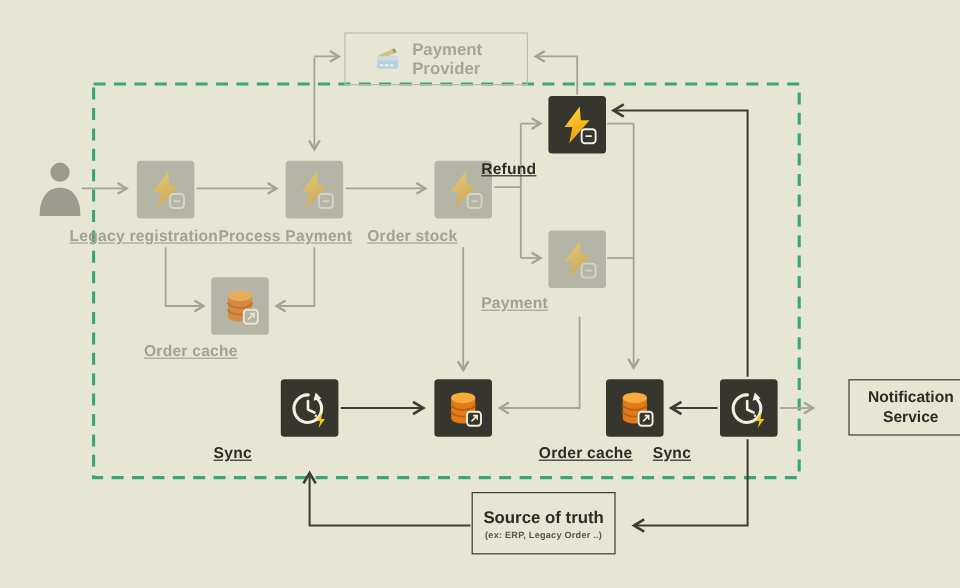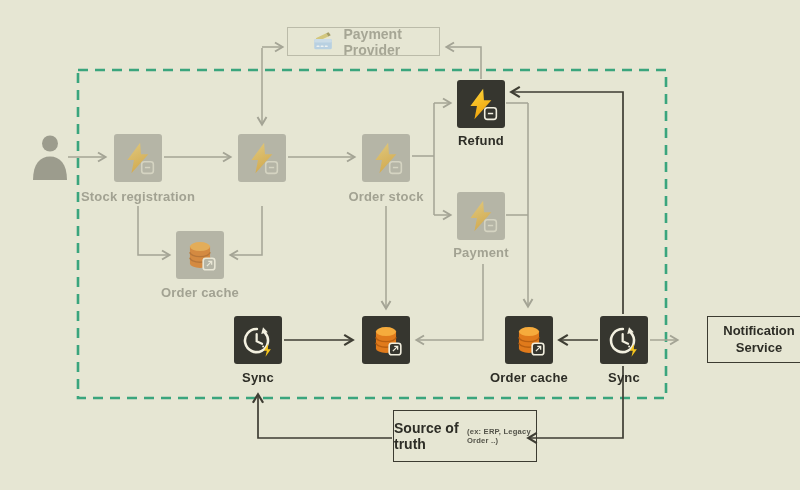--- a/index.html
+++ b/index.html
@@ -3,31 +3,31 @@
 <meta charset="utf-8">
 <style>
   html,body{margin:0;padding:0;background:#e6e6d3;}
   .stage{position:relative;width:800px;height:490px;background:#e6e6d3;overflow:hidden;
          font-family:"Liberation Sans",sans-serif;}
   .wires{position:absolute;left:0;top:0;width:800px;height:490px;}
   .node{position:absolute;width:48px;height:48px;border-radius:3px;
         display:flex;align-items:center;justify-content:center;}
   .node-dark{background:#36362f;}
   .node-faded{background:#b5b5a6;}
-  .lbl{position:absolute;width:160px;text-align:center;font-size:13px;letter-spacing:.2px;}
+  .lbl{position:absolute;width:160px;text-align:left;font-size:13px;letter-spacing:.2px;text-decoration:underline;}
   .lbl-dark{color:#2d2d26;font-weight:700;}
   .lbl-faded{color:#a2a292;font-weight:600;}
   .extbox{position:absolute;box-sizing:border-box;display:flex;align-items:center;justify-content:center;}
-  .pp-box{left:287px;top:27px;width:153px;height:29px;border:1px solid #bbbba9;
+  .pp-box{left:287px;top:27px;width:153px;height:44px;border:1px solid #bbbba9;
           justify-content:flex-start;padding-left:24px;gap:9px;}
   .pp-label{color:#a6a695;font-weight:600;font-size:14px;}
   .notif-box{left:707px;top:316px;width:104px;height:47px;border:1.4px solid #3c3b31;justify-content:flex-end;}
   .notif-label{color:#2d2d26;font-weight:700;font-size:13px;line-height:1.3;text-align:center;}
-  .sot-box{left:393px;top:410px;width:144px;height:52px;border:1.2px solid #3c3b31;
-           flex-direction:row;gap:2px;}
+  .sot-box{left:393px;top:410px;width:120px;height:52px;border:1.2px solid #3c3b31;
+           flex-direction:column;gap:2px;}
   .sot-title{color:#2d2d26;font-weight:700;font-size:14px;}
   .sot-sub{color:#54544a;font-weight:600;font-size:7.6px;letter-spacing:.2px;}
   .person{position:absolute;left:30px;top:133px;}
 </style>
 </head>
 <body>
 
 <div class="stage">
 
   <svg class="wires" viewBox="0 0 800 490">
@@ -178,21 +178,22 @@
   <div class="node node-dark" style="left:600px;top:316px;">
     <svg width="38" height="38" viewBox="0 0 34 34">
       <path d="M16 7.2 A10.3 10.3 0 1 0 23.3 10.6" fill="none" stroke="#f3f0e0" stroke-width="2.3" stroke-linecap="round"></path>
       <path d="M21.5 5.5 L25.8 10 L19.9 11.6 Z" fill="#f3f0e0"></path>
       <path d="M15.8 18.2 V11.8 M15.8 18.2 L20.6 20.4" fill="none" stroke="#f3f0e0" stroke-width="2" stroke-linecap="round"></path>
       <circle cx="21.6" cy="22.8" r="0.9" fill="#f3f0e0"></circle>
       <path d="M26 20.5 L22.3 26.7 h2.6 L23.7 32 L28.5 25.2 h-2.7 Z" fill="#f5c41c"></path>
     </svg>
   </div>
 
-  <div class="lbl lbl-faded" style="left:58px;top:189px;">Stock registration</div>
+  <div class="lbl lbl-faded" style="left:58px;top:189px;">Legacy registration</div>
+  <div class="lbl lbl-faded" style="left:182px;top:189px;">Process Payment</div>
   <div class="lbl lbl-faded" style="left:306px;top:189px;">Order stock</div>
   <div class="lbl lbl-dark" style="left:401px;top:133px;">Refund</div>
   <div class="lbl lbl-faded" style="left:401px;top:245px;">Payment</div>
   <div class="lbl lbl-faded" style="left:120px;top:285px;">Order cache</div>
   <div class="lbl lbl-dark" style="left:178px;top:370px;">Sync</div>
   <div class="lbl lbl-dark" style="left:449px;top:370px;">Order cache</div>
   <div class="lbl lbl-dark" style="left:544px;top:370px;">Sync</div>
 
   <div class="extbox notif-box">
     <span class="notif-label">Notification Service</span>

